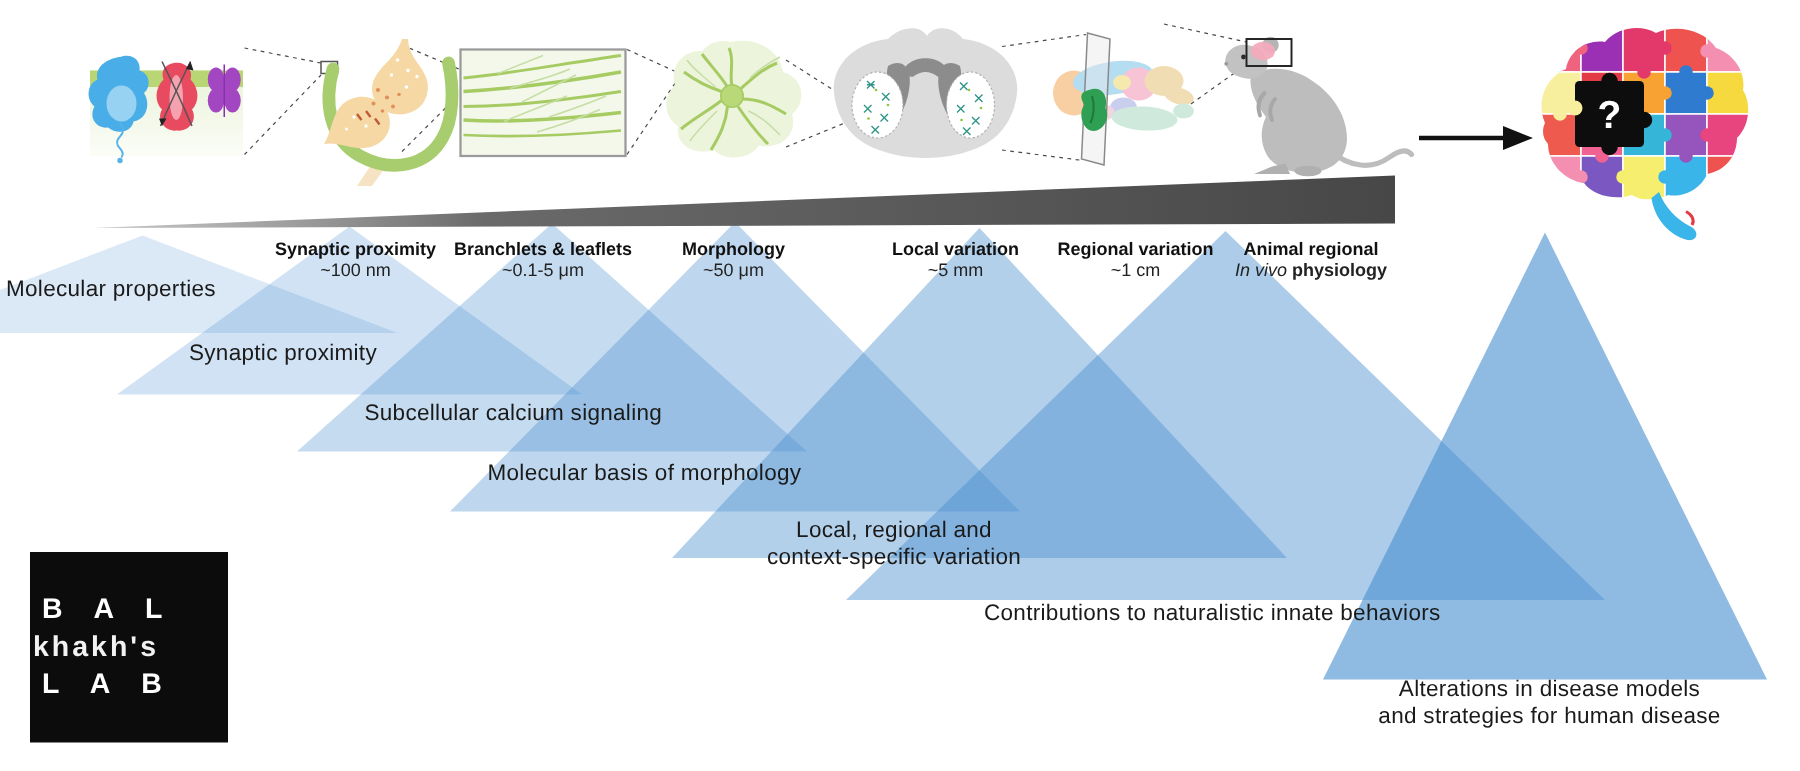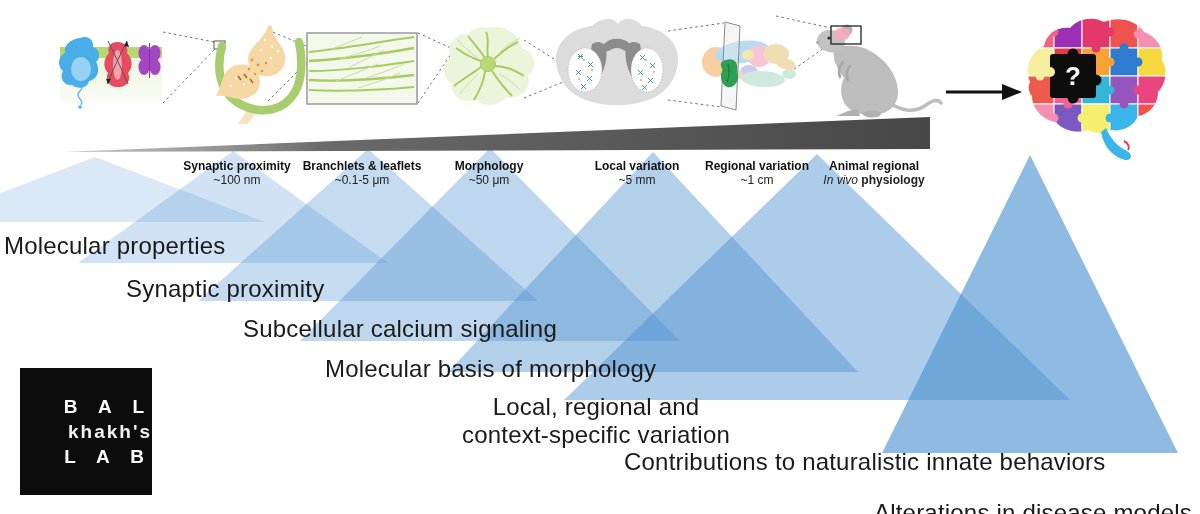--- a/index.html
+++ b/index.html
@@ -1,28 +1,28 @@
 <!DOCTYPE html>
 <html><head>
 <meta charset="utf-8">
 <style>
   html,body{margin:0;padding:0;background:#fff;}
   body{font-family:"Liberation Sans","DejaVu Sans",sans-serif;}
   #canvas{position:relative;width:1200px;height:514px;overflow:hidden;background:#fff;}
   #figure-svg{position:absolute;left:0;top:0;z-index:1;}
   .txt{position:absolute;z-index:3;color:#1a1a1a;}
-  .area-label{font-size:24px;line-height:1.18;white-space:pre-line;letter-spacing:0.2px;margin-top:48px;}
+  .area-label{font-size:15px;line-height:1.18;white-space:pre-line;letter-spacing:0.2px;}
   .area-label.center{text-align:center;}
   .scale-marker{width:150px;text-align:center;line-height:1.2;}
   .scale-marker .t{font-size:12px;font-weight:bold;color:#111;}
   .scale-marker .v{font-size:12px;color:#222;}
   .scale-marker .v .it{font-style:italic;font-weight:normal;}
   .scale-marker .v .bd{font-weight:bold;}
   #logo{position:absolute;left:20px;top:368px;width:132px;height:127px;background:#0c0c0c;z-index:3;
-        display:flex;flex-direction:column;justify-content:center;align-items:flex-end;}
+        display:flex;flex-direction:column;justify-content:center;align-items:flex-start;}
   #logo .l1,#logo .l3{color:#fff;font-weight:bold;font-size:19px;letter-spacing:8px;line-height:1.32;margin-left:8px;}
   #logo .l2{color:#f2f2f2;font-size:19px;font-weight:bold;letter-spacing:2px;line-height:1.32;margin-left:2px;}
   #q-mark{left:1055px;top:61px;width:36px;text-align:center;font-size:26px;font-weight:bold;color:#fff;z-index:4;}
 </style>
 </head>
 <body>
 
 <div id="canvas">
 
 <svg id="figure-svg" width="1200" height="514" viewBox="0 0 1200 514">
@@ -323,21 +323,21 @@
     <div class="t">Animal regional</div>
     <div class="v"><span class="it">In vivo</span><span class="bd"> physiology</span></div>
   </div>
 
   <div class="txt area-label" style="left:4px;top:184px">Molecular properties</div>
   <div class="txt area-label" style="left:126px;top:227px">Synaptic proximity</div>
   <div class="txt area-label" style="left:243px;top:267px">Subcellular calcium signaling</div>
   <div class="txt area-label" style="left:325px;top:307px">Molecular basis of morphology</div>
   <div class="txt area-label center" style="left:446px;top:345px;width:300px">Local, regional and
 context-specific variation</div>
-  <div class="txt area-label" style="left:624px;top:400px">Contributions to naturalistic innate behaviors</div>
+  <div class="txt area-label" style="left:656px;top:400px">Contributions to naturalistic innate behaviors</div>
   <div class="txt area-label center" style="left:872px;top:451px;width:322px">Alterations in disease models
 and strategies for human disease</div>
 
   <div id="logo">
     <div class="l1">B A L</div>
     <div class="l2">khakh's</div>
     <div class="l3">L A B</div>
   </div>
 
 </div>

